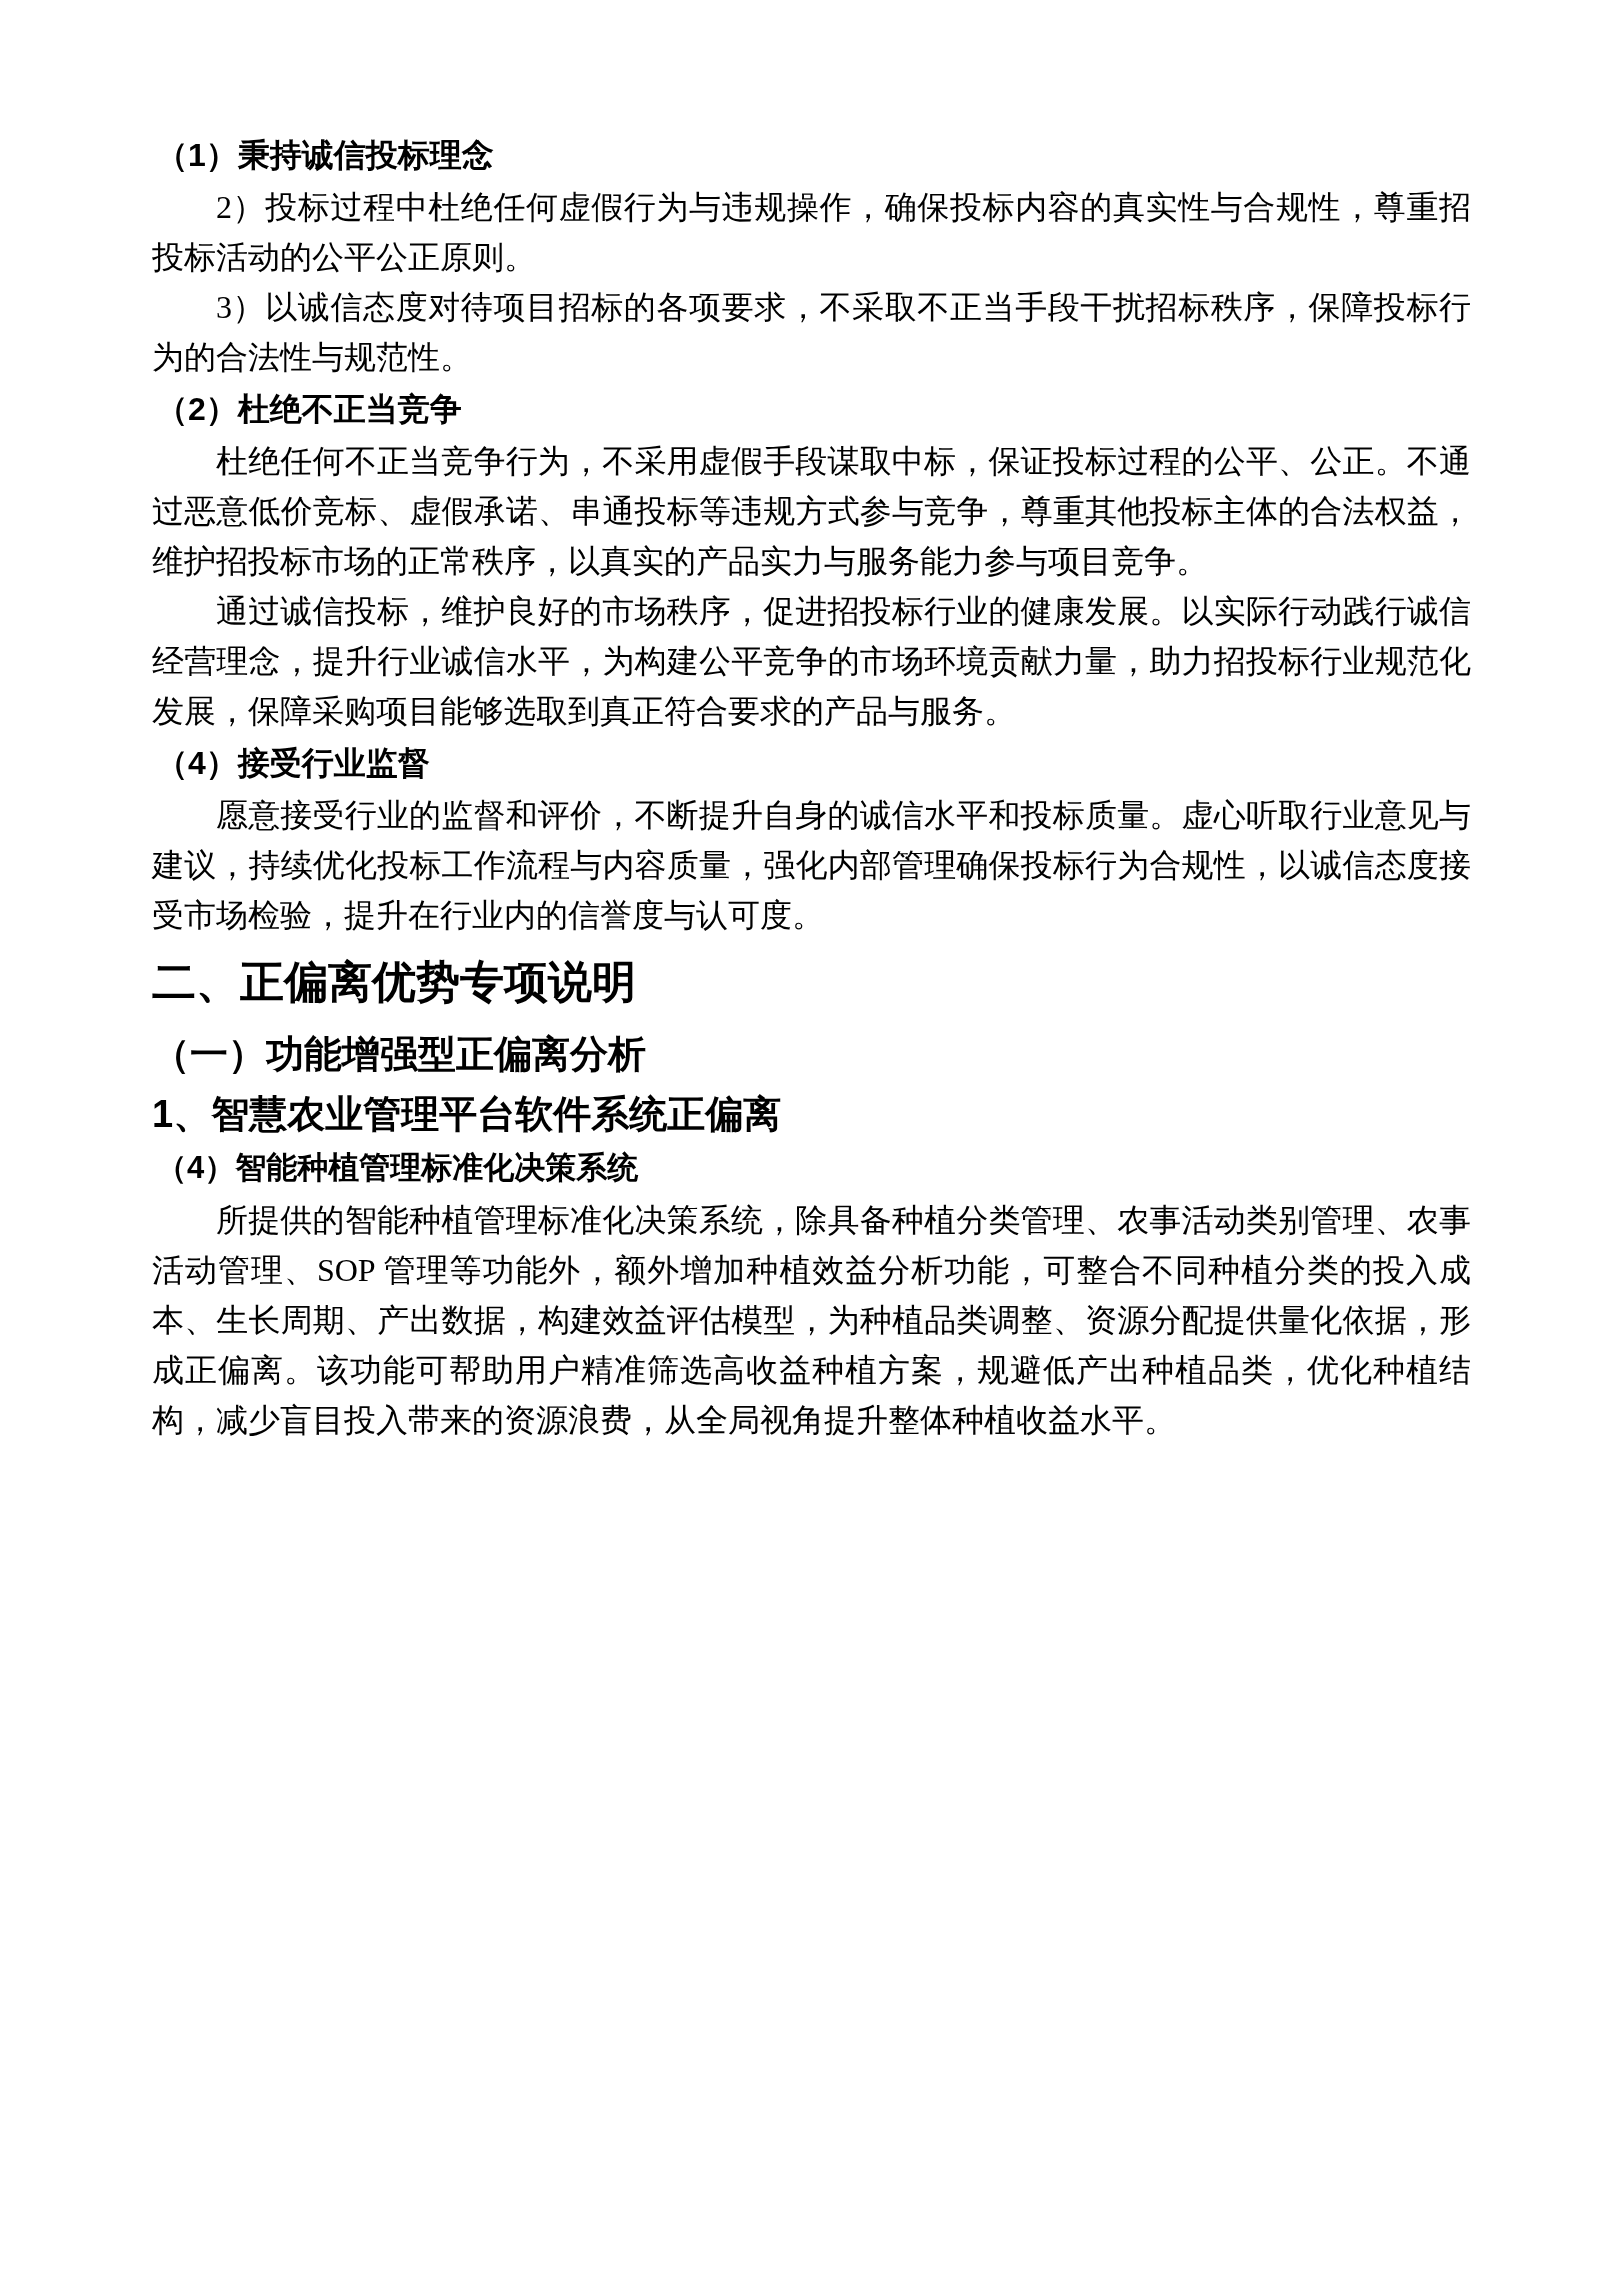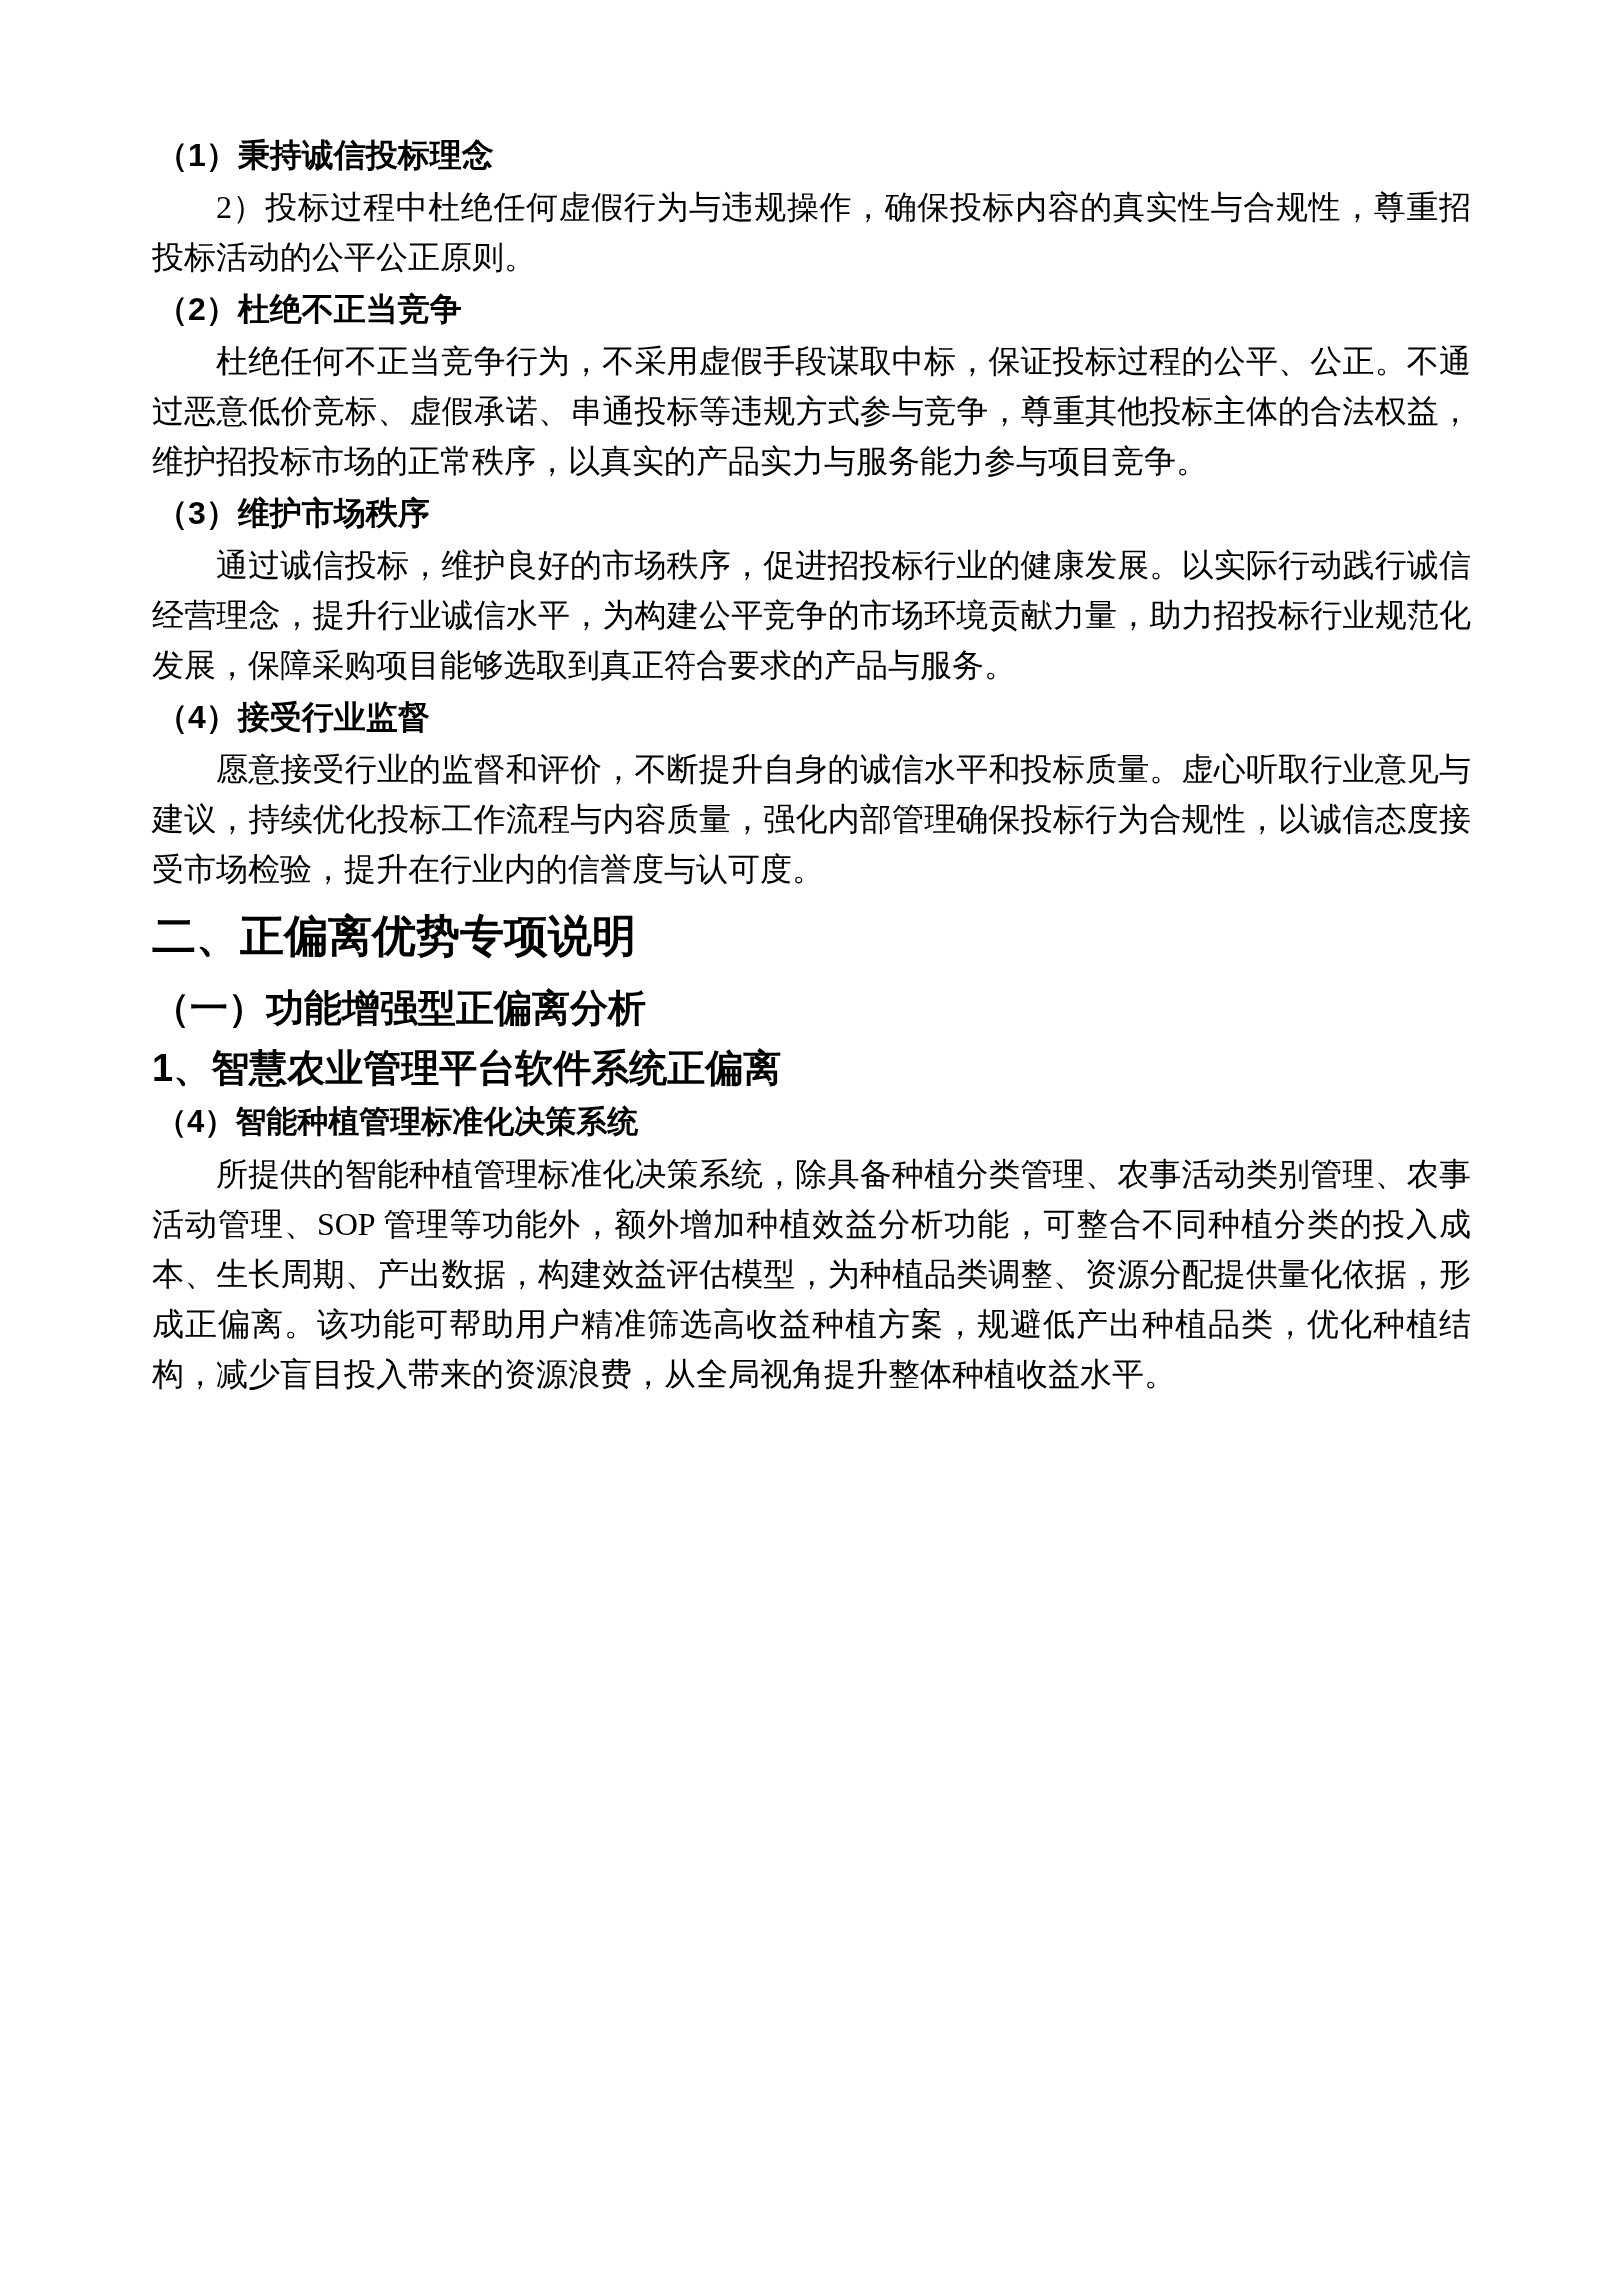--- a/index.html
+++ b/index.html
@@ -74,25 +74,25 @@
     font-family: "Liberation Sans", "DejaVu Sans", sans-serif;
   }
 </style>
 </head>
 <body>
 
 <div class="page">
 
   <h3 class="h-sub">（1）秉持诚信投标理念</h3>
   <p class="para">2）投标过程中杜绝任何虚假行为与违规操作，确保投标内容的真实性与合规性，尊重招投标活动的公平公正原则。</p>
+  <p class="para">3）以诚信态度对待项目招标的各项要求，不采取不正当手段干扰招标秩序，保障投标行为的合法性与规范性。</p>
 
   <h3 class="h-sub">（2）杜绝不正当竞争</h3>
   <p class="para">杜绝任何不正当竞争行为，不采用虚假手段谋取中标，保证投标过程的公平、公正。不通过恶意低价竞标、虚假承诺、串通投标等违规方式参与竞争，尊重其他投标主体的合法权益，维护招投标市场的正常秩序，以真实的产品实力与服务能力参与项目竞争。</p>
 
-  <h3 class="h-sub">（3）维护市场秩序</h3>
   <p class="para">通过诚信投标，维护良好的市场秩序，促进招投标行业的健康发展。以实际行动践行诚信经营理念，提升行业诚信水平，为构建公平竞争的市场环境贡献力量，助力招投标行业规范化发展，保障采购项目能够选取到真正符合要求的产品与服务。</p>
 
   <h3 class="h-sub">（4）接受行业监督</h3>
   <p class="para">愿意接受行业的监督和评价，不断提升自身的诚信水平和投标质量。虚心听取行业意见与建议，持续优化投标工作流程与内容质量，强化内部管理确保投标行为合规性，以诚信态度接受市场检验，提升在行业内的信誉度与认可度。</p>
 
   <h1 class="h-chapter">二、正偏离优势专项说明</h1>
 
   <h2 class="h-section">（一）功能增强型正偏离分析</h2>
 
   <h4 class="h-num">1、智慧农业管理平台软件系统正偏离</h4>

